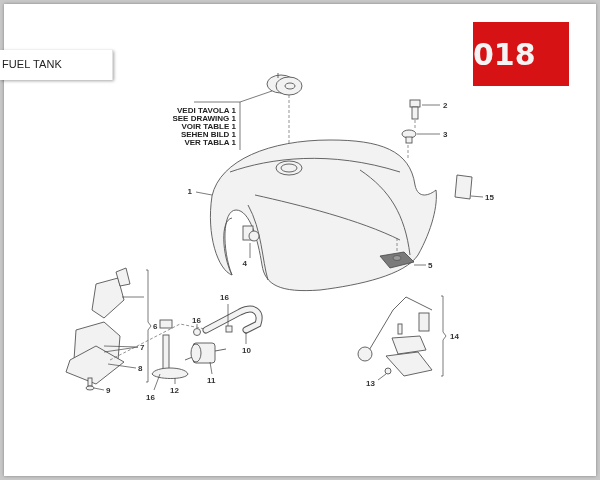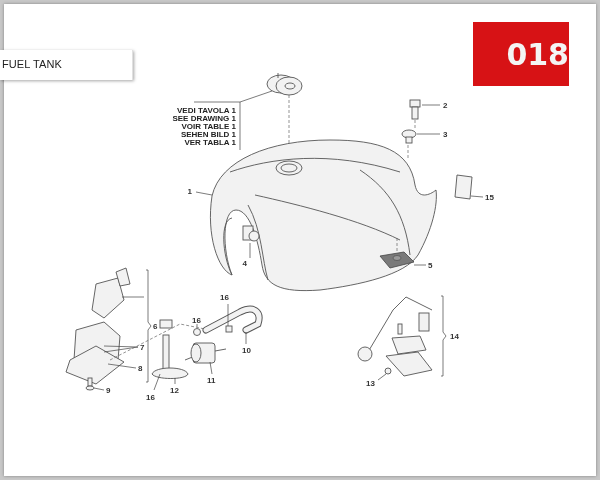--- a/index.html
+++ b/index.html
@@ -12,30 +12,29 @@
   .frame {
     position: absolute; left: 4px; top: 4px; width: 592px; height: 472px;
     background: #ffffff;
     box-shadow: 0 0 3px rgba(0,0,0,0.35);
   }
   .title-box {
     position: absolute; left: 0; top: 50px; width: 112px; height: 30px;
     background: #ffffff;
     box-shadow: 1px 1px 3px rgba(0,0,0,0.35);
     border-right: 1px solid #e0e0e0;
-    padding-left: 20px;
   }
   .title-text {
     position: absolute; left: 2px; top: 8px;
     font-size: 11px; color: #222; letter-spacing: 0.1px;
   }
   .badge {
     position: absolute; left: 473px; top: 22px; width: 96px; height: 64px;
     background: #d71215;
-    display: flex; align-items: center; justify-content: flex-end;
+    display: flex; align-items: center; justify-content: flex-start;
   }
   .badge-text {
     color: #f4f4f4; font-weight: bold; font-size: 30px;
     font-family: "DejaVu Sans", sans-serif; letter-spacing: 0px;
   }
   svg.diagram { position: absolute; left: 0; top: 0; }
   .lbl { font-family: "Liberation Sans", sans-serif; font-size: 8px; font-weight: bold; fill: #333; }
   .note { font-family: "Liberation Sans", sans-serif; font-size: 8px; font-weight: bold; fill: #222; }
   .part { fill: none; stroke: #555; stroke-width: 0.9; }
   .partfill { fill: #f2f2f2; stroke: #555; stroke-width: 0.9; }

